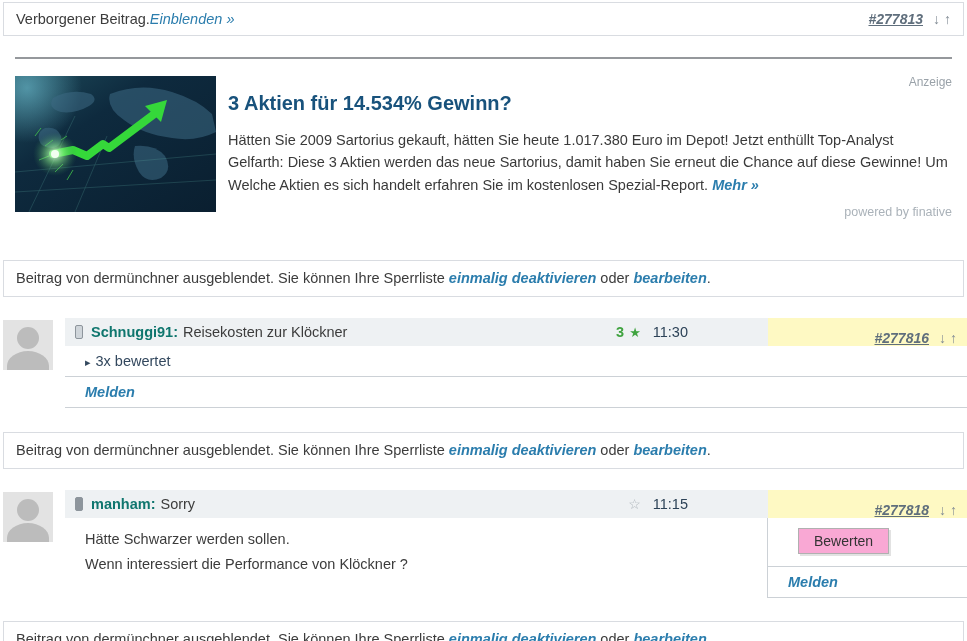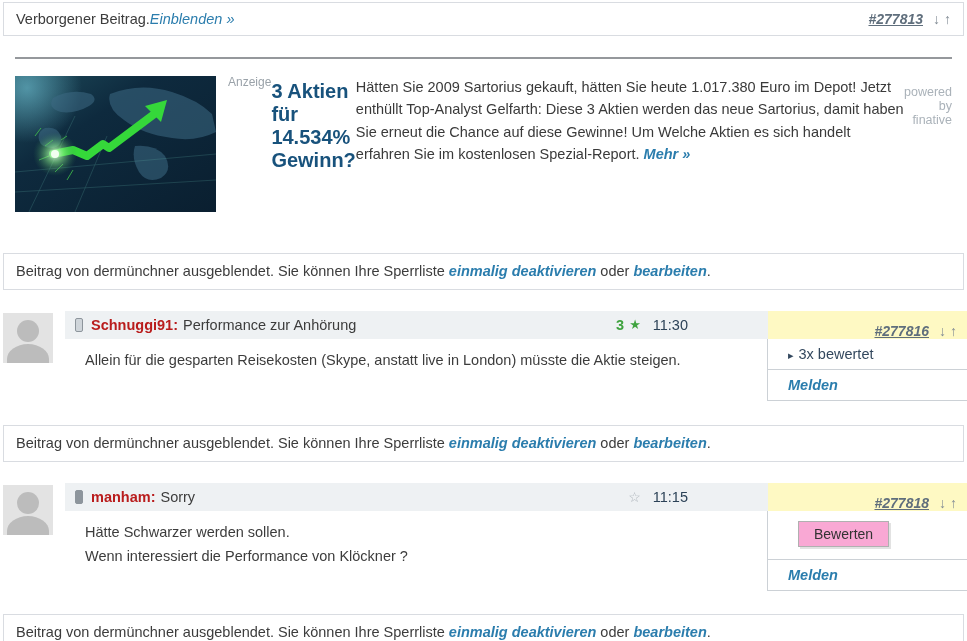--- a/index.html
+++ b/index.html
@@ -27,21 +27,21 @@
 
 8c95; font-size: 14px; margin-left: 6px; color:#828c95; }
   .arrows span { margin-left: 4px; }
 
   
   .rule { border: none; border-top: 2px solid #95989c; margin: 21px 15px 0 15px; }
 
   
   .ad { display: flex; padding: 17px 15px 0 15px; }
   .ad-image { width: 201px; height: 136px; flex: 0 0 auto; }
-  .ad-col { flex: 1; padding-left: 12px; display: flex; flex-direction: row; }
+  .ad-col { flex: 1; padding-left: 12px; display: flex; flex-direction: column; }
   .ad-label { text-align: right; color: #9aa2a9; font-size: 12px; line-height: 12px; }
   .ad-title { color: #18527c; font-size: 20px; font-weight: bold; margin: 4px 0 14px 0; }
   .ad-body { color: #3a3a3a; line-height: 1.55; }
   .ad-powered { text-align: right; color: #aab2b9; font-size: 12.5px; margin-top: 9px; }
 
   
   .blocked-bar {
     margin: 0 3px; border: 1px solid #d9dce1; background: #fff;
     padding: 8px 12px; line-height: 1.3;
   }
@@ -67,21 +67,21 @@
   .ph-left {
     width: 703px; background: #eef1f3; display: flex; align-items: center;
     padding: 0 10px;
   }
   .ph-right { flex: 1; display: flex; align-items: flex-end; justify-content: flex-end; background:#fef9c3; padding-right: 10px; }
   .phone-icon {
     width: 8px; height: 14px; border: 1px solid #8d959c; border-radius: 2px;
     margin-right: 8px; position: relative; background: #cfd5da;
   }
   .phone-icon.solid { background: #8d959c; }
-  .author { font-weight: bold; color: #b91c1c; }
+  .author { font-weight: bold; color: #0f766e; }
   .post-title { margin-left: 5px; color: #3c3c3c; }
   .header-right { margin-left: auto; display: flex; align-items: center; padding-right: 70px; }
   .rating-count { color: #3fa33f; font-weight: bold; margin-right: 5px; }
   .star-green { color: #3fa33f; font-size: 13px; margin-right: 12px; }
   .star-gray { color: #aeb5bb; font-size: 14px; margin-right: 12px; }
   .post-time { color: #2c4257; text-align: right; }
 
   .post-main { display: flex; }
   .post-body { width: 703px; padding: 9px 10px 12px 20px; border-right: 1px solid #ccd1d6; line-height: 1.7; }
   .post-actions { flex: 1; }
@@ -165,36 +165,33 @@
 <div class="blocked-bar b1">
   <span>Beitrag von dermünchner ausgeblendet. Sie können Ihre Sperrliste </span><a class="link-bold">einmalig deaktivieren</a><span> oder </span><a class="link-bold">bearbeiten</a><span>.</span>
 </div>
 
 <div class="post">
   <div class="avatar"></div>
   <div class="post-header">
     <div class="ph-left">
       <span class="phone-icon"></span>
       <span class="author">Schnuggi91:</span>
-      <span class="post-title">Performance zur Anhörung</span>
+      <span class="post-title">Reisekosten zur Klöckner</span>
       <span class="header-right">
         <span class="rating-count">3</span>
         <span class="star-green">★</span>
         <span class="post-time">11:30</span>
       </span>
     </div>
     <div class="ph-right">
       <a class="post-id">#277816</a>
       <span class="arrows"><span>↓</span><span>↑</span></span>
     </div>
   </div>
   <div class="post-main pm-1">
-    <div class="post-body">
-      <div>Allein für die gesparten Reisekosten (Skype, anstatt live in London) müsste die Aktie steigen.</div>
-    </div>
     <div class="post-actions">
       <div class="action-row"><span class="caret">▸</span><span class="rated-label">3x bewertet</span></div>
       <div class="action-row"><a class="link melden">Melden</a></div>
     </div>
   </div>
 </div>
 
 <div class="blocked-bar b2">
   <span>Beitrag von dermünchner ausgeblendet. Sie können Ihre Sperrliste </span><a class="link-bold">einmalig deaktivieren</a><span> oder </span><a class="link-bold">bearbeiten</a><span>.</span>
 </div>

